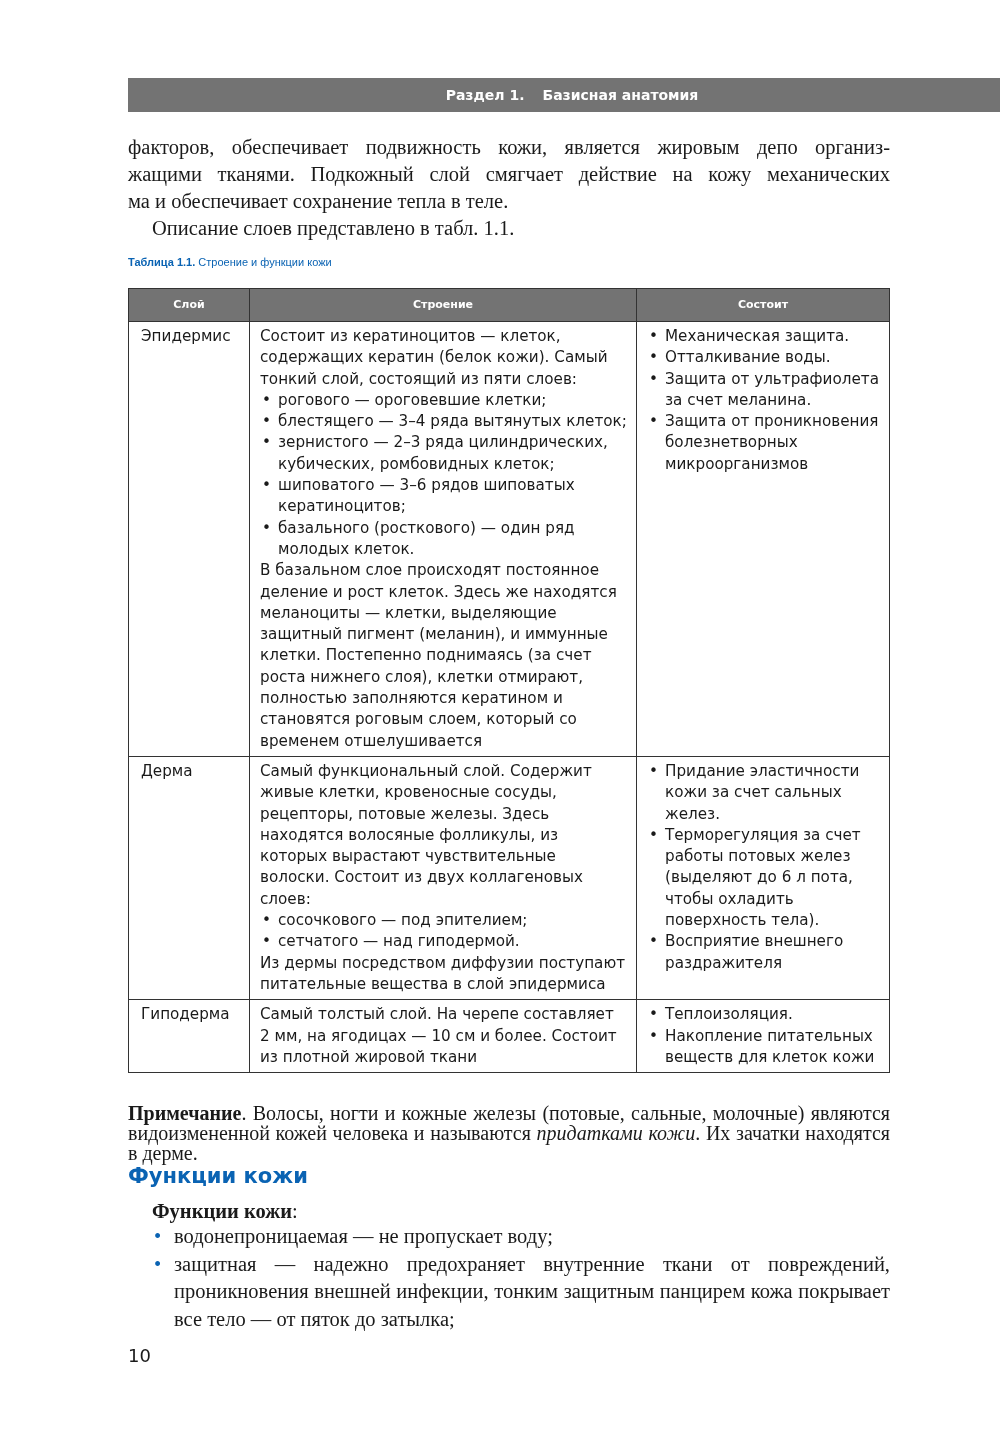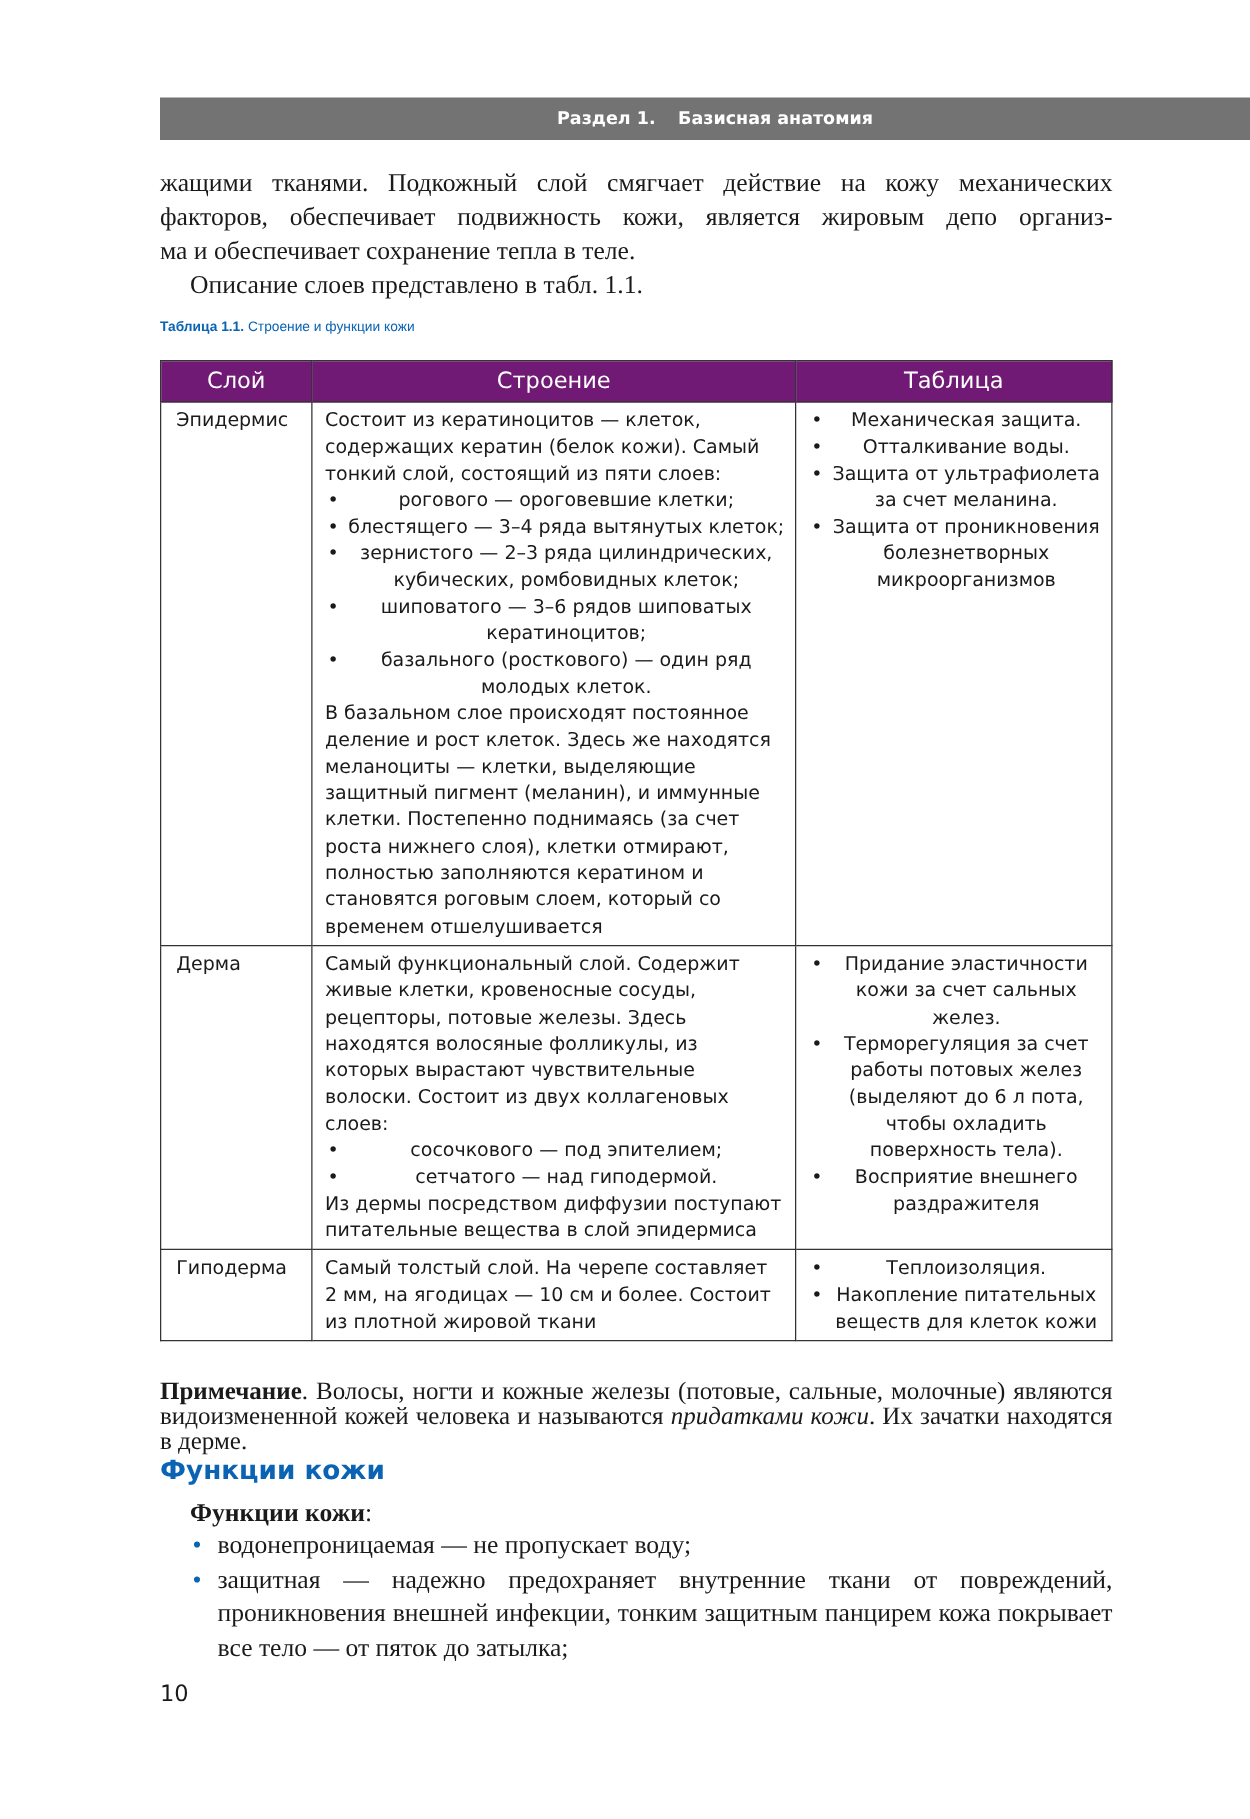--- a/index.html
+++ b/index.html
@@ -23,31 +23,31 @@
       position: absolute; left: 128px; top: 256px;
       font-family: Liberation Sans, sans-serif; font-size: 11px; color: #0a63b3;
     }
     .table-caption b { font-weight: bold; }
     table.skin {
       position: absolute; left: 128px; top: 288px; width: 762px;
       border-collapse: collapse;
       font-family: "DejaVu Sans", sans-serif; font-size: 15.2px; line-height: 21.3px;
     }
     table.skin th {
-      background: #701a75; color: #fff; font-weight: normal; font-size: 18px;
+      background: #737373; color: #fff; font-weight: bold; font-size: 11px;
       height: 32px; padding: 0; border: 1px solid #333; text-align: center;
     }
     table.skin td {
       border: 1px solid #333; vertical-align: top; padding: 4px 8px 4px 10px; margin-top: 26px;
     }
     td.c1 { width: 100px; padding-left: 12px !important; }
     td.c2 { width: 368px; }
     td.c3 { }
     ul.blt { list-style: none; margin: 0; padding: 0; }
-    ul.blt li { position: relative; padding-left: 18px; text-align: center; }
+    ul.blt li { position: relative; padding-left: 18px; }
     ul.blt li::before { content: "•"; position: absolute; left: 2px; top: 0; }
     .note {
       position: absolute; left: 128px; top: 1103px; width: 762px;
       font-family: "Liberation Serif", serif; font-size: 20px; line-height: 20px; text-align: justify;
     }
     .note b { font-weight: bold; }
     .h2 {
       position: absolute; left: 128px; top: 1164px;
       font-family: "DejaVu Sans", sans-serif; font-weight: bold; font-size: 21px; color: #0a63b3;
     }
@@ -68,37 +68,37 @@
     }
   </style>
 </head>
 <body>
 
 <div class="section-bar">
   <span>Раздел 1.</span><span class="gap"></span><span>Базисная анатомия</span>
 </div>
 
 <div class="body-text p1">
+  <span class="line">факторов, обеспечивает подвижность кожи, является жировым депо организ-</span>
   <span class="line">жащими тканями. Подкожный слой смягчает действие на кожу механических</span>
-  <span class="line">факторов, обеспечивает подвижность кожи, является жировым депо организ-</span>
   <span class="line last">ма и обеспечивает сохранение тепла в теле.</span>
 </div>
 <div class="body-text p2">Описание слоев представлено в табл. 1.1.</div>
 
 <div class="table-caption">
   <b>Таблица 1.1.</b>
   <span>Строение и функции кожи</span>
 </div>
 
 <table class="skin">
   <thead>
     <tr>
       <th>Слой</th>
       <th>Строение</th>
-      <th>Таблица</th>
+      <th>Состоит</th>
     </tr>
   </thead>
   <tbody>
     <tr>
       <td class="c1">Эпидермис</td>
       <td class="c2">
         <div>Состоит из кератиноцитов — клеток, содержащих кератин (белок кожи). Самый тонкий слой, состоящий из пяти слоев:</div>
         <ul class="blt">
           <li>рогового — ороговевшие клетки;</li>
           <li>блестящего — 3–4 ряда вытянутых клеток;</li>

